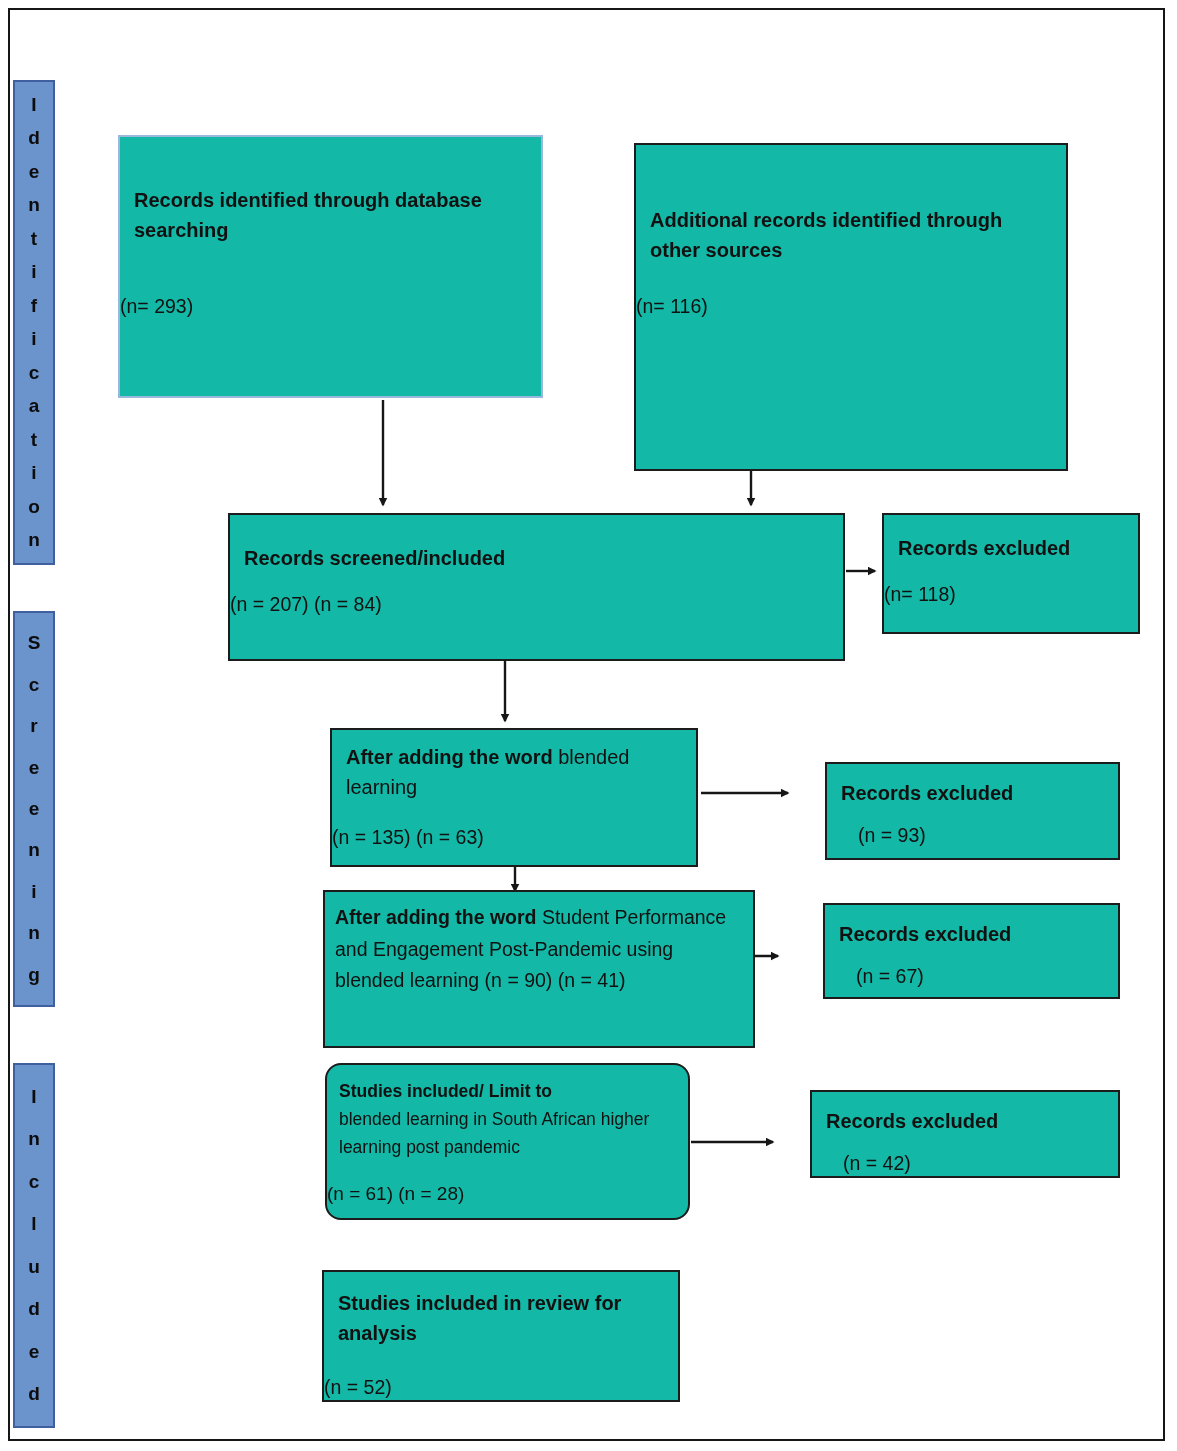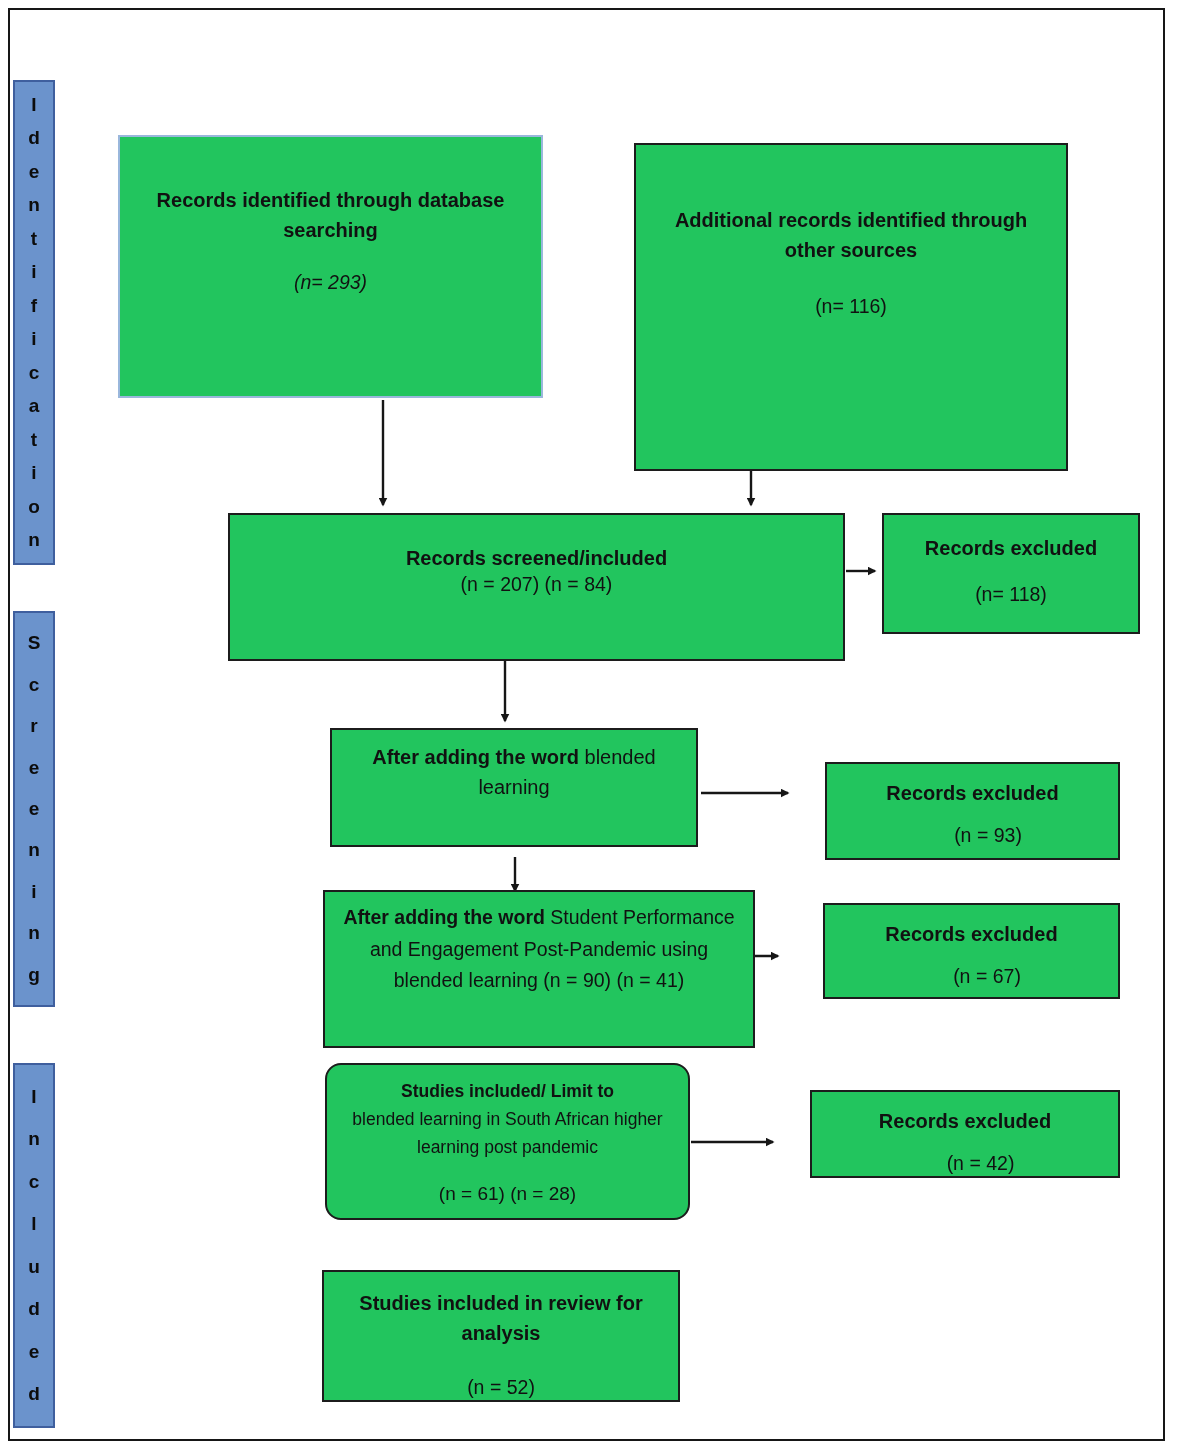--- a/index.html
+++ b/index.html
@@ -16,31 +16,31 @@
   .vbar{
     position:absolute;left:13px;width:42px;background:#6b93cc;
     border:2px solid #3f5f9e;box-sizing:border-box;
   }
   .vlabel{
     display:flex;flex-direction:column;justify-content:space-evenly;align-items:center;
     height:100%;font-weight:700;font-size:19px;color:#0c0c0c;
   }
   .box{
     position:absolute;border:2px solid #1c1c1c;box-sizing:border-box;
-    background:#22c55e;text-align:center;
+    background:#14b8a6;text-align:left;
   }
   .box .title{font-weight:700;font-size:20px;line-height:1.5;padding:0 14px;}
   .box .title .rest{font-weight:400;}
   .box .count{font-size:19.5px;font-weight:400;}
   .b-db{border:2px solid #9ab7dc;padding-top:48px;}
-  .b-db .count{margin-top:26px;font-style:italic;}
+  .b-db .count{margin-top:50px;}
   .b-other{padding-top:60px;}
   .b-other .count{margin-top:30px;}
   .b-screened{padding-top:28px;}
-  .b-screened .count{}
+  .b-screened .count{margin-top:20px;}
   .b-excl{padding-top:18px;}
   .b-excl .count{margin-top:20px;}
   .b-excl.tight{padding-top:14px;}
   .b-excl.tight .count{margin-top:16px;margin-left:31px;}
   .b-blended{padding-top:12px;}
   .b-blended .count{margin-top:24px;}
   .b-student{padding-top:10px;}
   .b-student .title{font-size:19.5px;line-height:1.62;padding:0 10px;}
   .b-limit{padding-top:12px;border-radius:16px;}
   .b-limit .title{font-size:17.5px;line-height:1.6;padding:0 12px;}
@@ -129,22 +129,23 @@
   <div class="box b-screened" style="left:228px;top:513px;width:617px;height:148px;">
     <div class="title">Records screened/included</div>
     <div class="count">(n = 207) (n = 84)</div>
   </div>
 
   <div class="box b-excl" style="left:882px;top:513px;width:258px;height:121px;">
     <div class="title">Records excluded</div>
     <div class="count">(n= 118)</div>
   </div>
 
-  <div class="box b-blended" style="left:330px;top:728px;width:368px;height:119px;">
+  <div class="box b-blended" style="left:330px;top:728px;width:368px;height:139px;">
     <div class="title"><span>After adding the word</span><span class="rest"> blended learning</span></div>
+    <div class="count">(n = 135) (n = 63)</div>
   </div>
 
   <div class="box b-excl tight" style="left:825px;top:762px;width:295px;height:98px;">
     <div class="title">Records excluded</div>
     <div class="count">(n = 93)</div>
   </div>
 
   <div class="box b-student" style="left:323px;top:890px;width:432px;height:158px;">
     <div class="title"><span>After adding the word</span><span class="rest"> Student Performance and Engagement Post-Pandemic using blended learning (n = 90) (n = 41)</span></div>
   </div>

